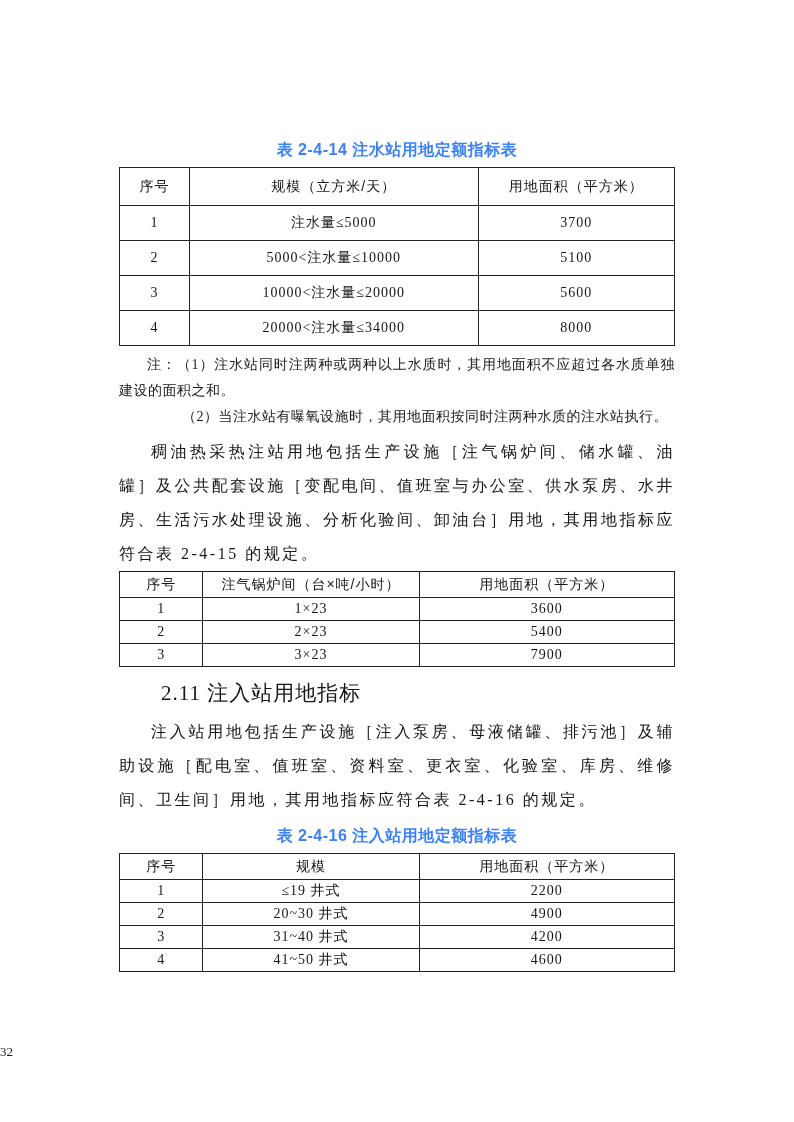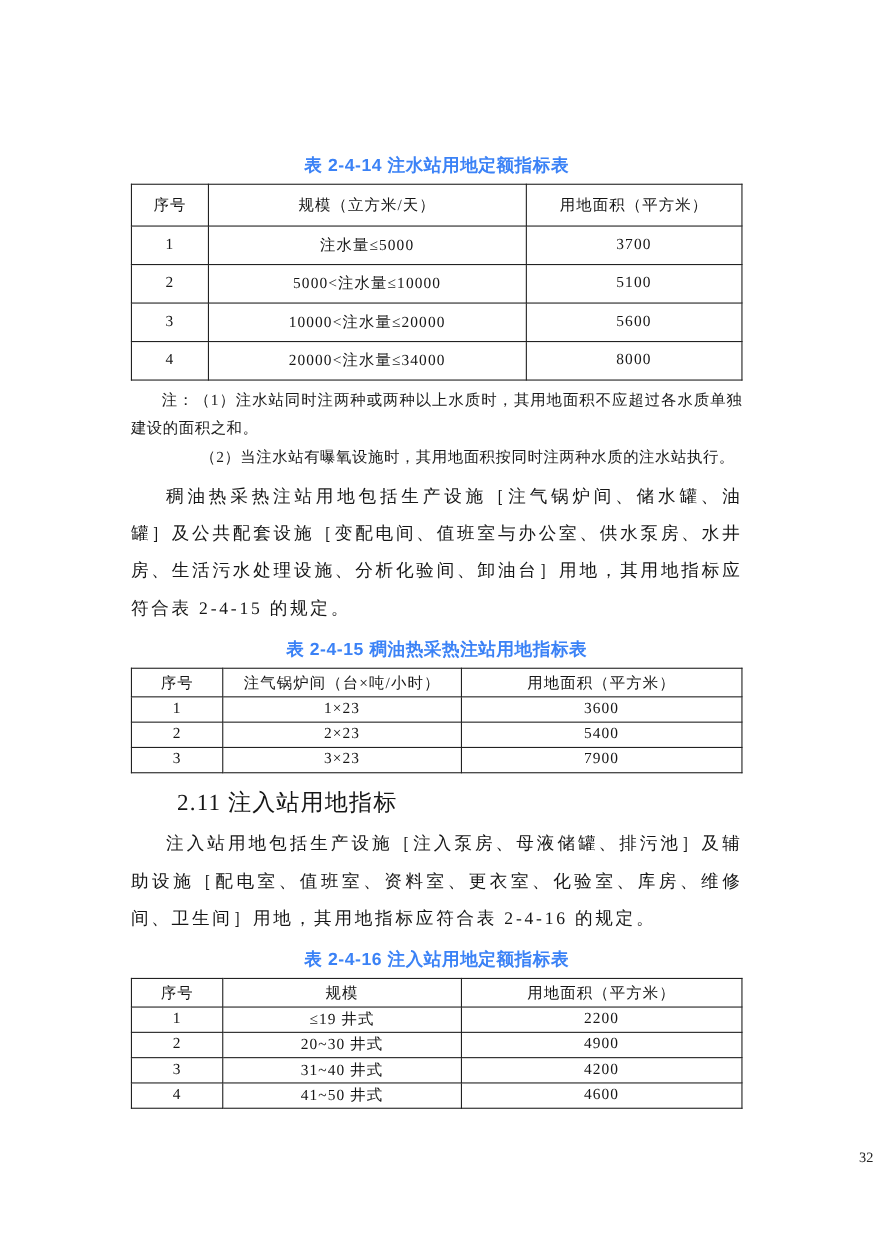--- a/index.html
+++ b/index.html
@@ -35,21 +35,21 @@
   }
   th, td {
     border: 1px solid #222;
     text-align: center;
     vertical-align: middle;
     font-size: 14px;
     font-weight: 400;
     letter-spacing: 1px;
     color: #161616;
   }
-  th { font-family: Liberation Serif, serif; }
+  th { font-family: Liberation Sans, sans-serif; }
   td { font-family: "Liberation Serif", serif; }
   .tbl-lg th { height: 38px; }
   .tbl-lg td { height: 35px; }
   .tbl-sm th { height: 26px; }
   .tbl-sm td { height: 23px; }
   .notes { margin-top: 6px; }
   .note-line {
     font-size: 14px;
     line-height: 26px;
     letter-spacing: 0.5px;
@@ -74,21 +74,21 @@
     letter-spacing: 1px;
     text-indent: 2em;
     color: #161616;
   }
   .mt-block { margin-top: 9px; }
   .page-number {
     position: absolute;
     bottom: 62px;
     left: 0;
     width: 100%;
-    text-align: right;
+    text-align: left;
     font-size: 13px;
     color: #222;
     font-family: "Liberation Serif", serif;
   }
 </style>
 </head>
 <body>
 
 <div class="page">
 
@@ -130,21 +130,20 @@
       </tbody>
   </table>
 
   <div class="notes">
     <div class="note-line note-first">注：（1）注水站同时注两种或两种以上水质时，其用地面积不应超过各水质单独建设的面积之和。</div>
     <div class="note-line note-second">（2）当注水站有曝氧设施时，其用地面积按同时注两种水质的注水站执行。</div>
   </div>
 
   <p class="body-para">稠油热采热注站用地包括生产设施［注气锅炉间、储水罐、油罐］及公共配套设施［变配电间、值班室与办公室、供水泵房、水井房、生活污水处理设施、分析化验间、卸油台］用地，其用地指标应符合表 2-4-15 的规定。</p>
 
-  <div class="table-title mt-block">表 2-4-15 稠油热采热注站用地指标表</div>
   <table class="tbl-sm">
     <colgroup>
       <col style="width:15%">
       <col style="width:39%">
       <col style="width:46%">
     </colgroup>
     <thead>
         <tr>
           <th>序号</th>
           <th>注气锅炉间（台×吨/小时）</th>

